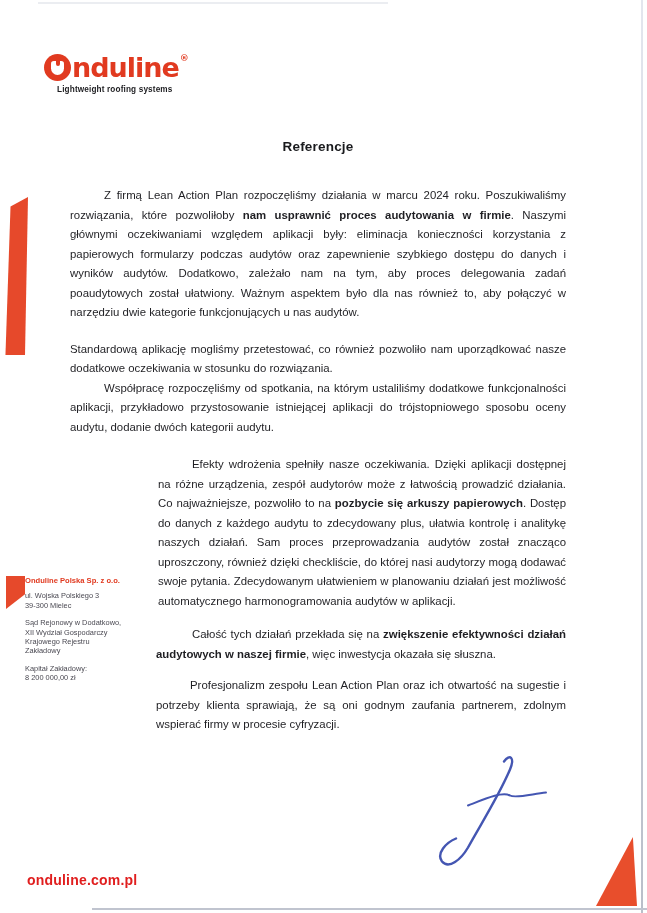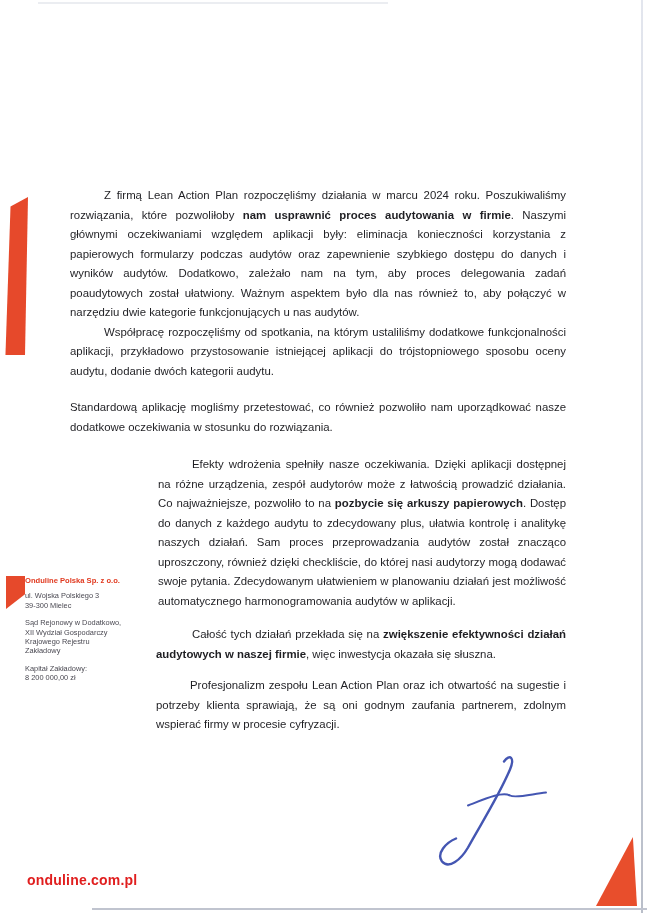--- a/index.html
+++ b/index.html
@@ -80,26 +80,37 @@
 <div class="page">
 
   <div class="edge-top"></div>
   <div class="edge-right"></div>
   <div class="edge-bottom"></div>
 
   <div class="red-bar"></div>
   <div class="red-flag"></div>
   <div class="red-triangle"></div>
 
+  <header class="logo">
+    <div class="brand-row">
+      <span class="o-mark">
+          <span class="o-drop"></span>
+        </span>
+      <span class="brand-rest">nduline</span>
+      <span class="brand-reg">®</span>
+    </div>
+    <div class="tagline">Lightweight roofing systems</div>
+  </header>
 
+  <h1 class="title">Referencje</h1>
 
   <main class="body-text">
     <p class="para indent"><span>Z firmą Lean Action Plan rozpoczęliśmy działania w marcu 2024 roku. Poszukiwaliśmy rozwiązania, które pozwoliłoby </span><b>nam usprawnić proces audytowania w firmie</b><span>. Naszymi głównymi oczekiwaniami względem aplikacji były:  eliminacja konieczności korzystania z papierowych formularzy podczas audytów oraz zapewnienie szybkiego dostępu do danych i wyników audytów. Dodatkowo, zależało nam na tym, aby proces delegowania zadań poaudytowych został ułatwiony. Ważnym aspektem było dla nas również to, aby połączyć w narzędziu dwie kategorie funkcjonujących u nas audytów.</span></p>
+    <p class="para gap-sm"><span>Standardową aplikację mogliśmy przetestować, co również pozwoliło nam uporządkować nasze dodatkowe oczekiwania w stosunku do rozwiązania.</span></p>
     <p class="para indent"><span>Współpracę rozpoczęliśmy od spotkania, na którym ustaliliśmy dodatkowe funkcjonalności aplikacji, przykładowo przystosowanie istniejącej aplikacji do trójstopniowego sposobu oceny audytu, dodanie dwóch kategorii audytu.</span></p>
-    <p class="para gap-sm"><span>Standardową aplikację mogliśmy przetestować, co również pozwoliło nam uporządkować nasze dodatkowe oczekiwania w stosunku do rozwiązania.</span></p>
     <p class="para indent gap-md"><span class="wrap-gutter"></span><span><span>Efekty wdrożenia spełniły nasze oczekiwania. Dzięki aplikacji dostępnej na różne urządzenia, zespół audytorów może z łatwością prowadzić działania. Co najważniejsze, pozwoliło to na </span><b>pozbycie się arkuszy papierowych</b><span>. Dostęp do danych z każdego audytu to zdecydowany plus, ułatwia kontrolę i analitykę naszych działań. Sam proces przeprowadzania audytów został znacząco uproszczony, również dzięki checkliście, do której nasi audytorzy mogą dodawać swoje pytania. Zdecydowanym ułatwieniem w planowaniu działań jest możliwość automatycznego harmonogramowania audytów w aplikacji.</span></span></p>
     <p class="para indent inset gap-p5"><span>Całość tych działań przekłada się na </span><b>zwiększenie efektywności działań audytowych w naszej firmie</b><span>, więc inwestycja okazała się słuszna.</span></p>
     <p class="para indent inset gap-p6"><span>Profesjonalizm zespołu Lean Action Plan oraz ich otwartość na sugestie i potrzeby klienta sprawiają, że są oni godnym zaufania partnerem, zdolnym wspierać firmy w procesie cyfryzacji.</span></p>
   </main>
 
   <aside class="sidebar">
     <div class="company">Onduline Polska Sp. z o.o.</div>
     <div class="group">
         <div>ul. Wojska Polskiego 3</div>
         <div>39-300 Mielec</div>

